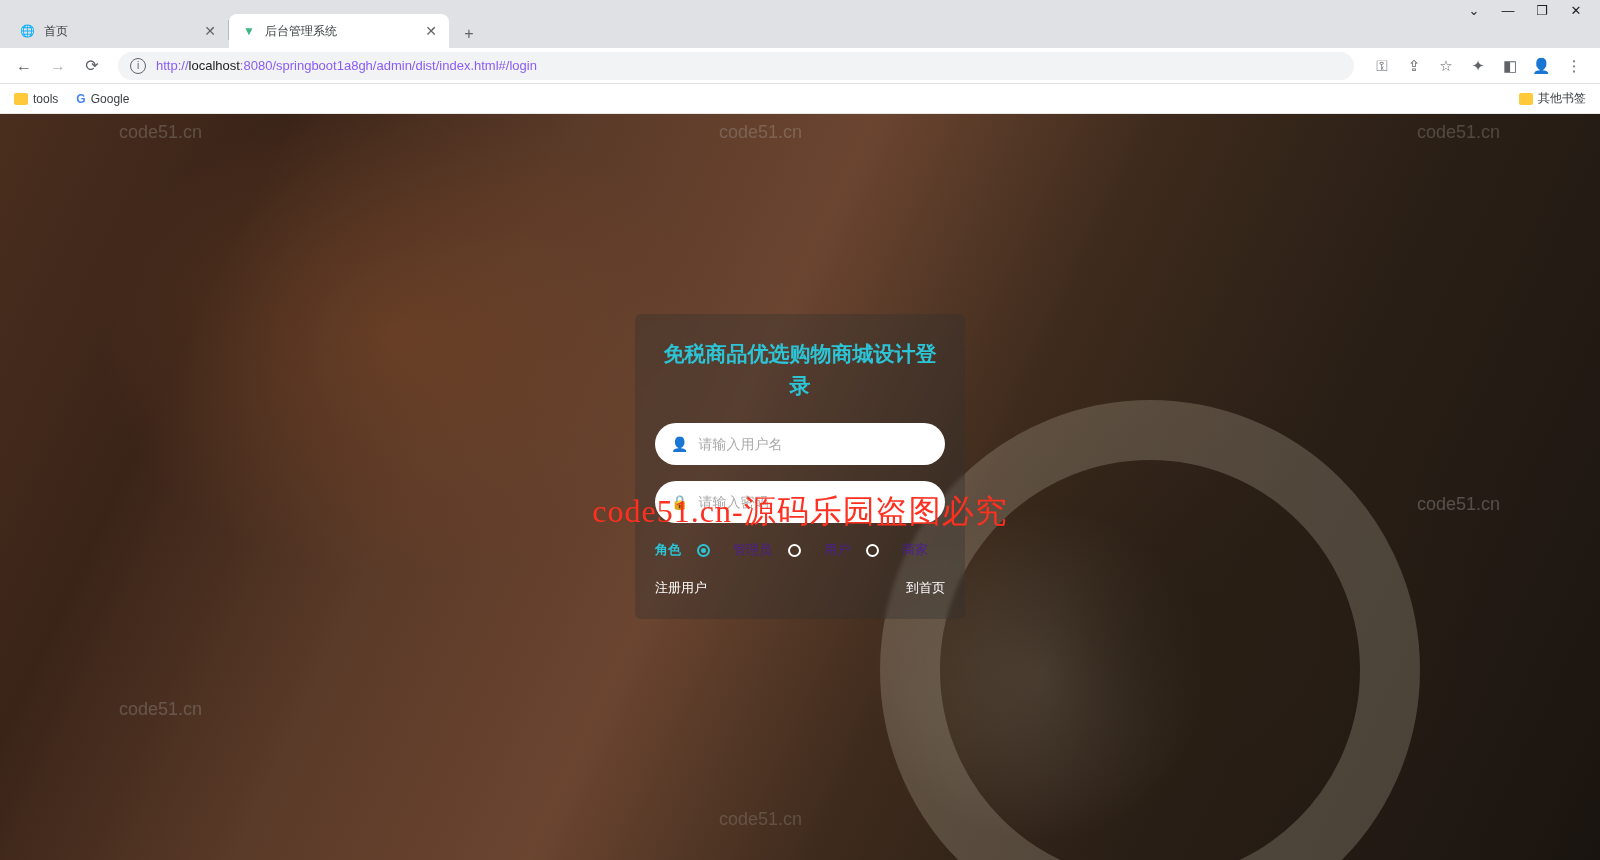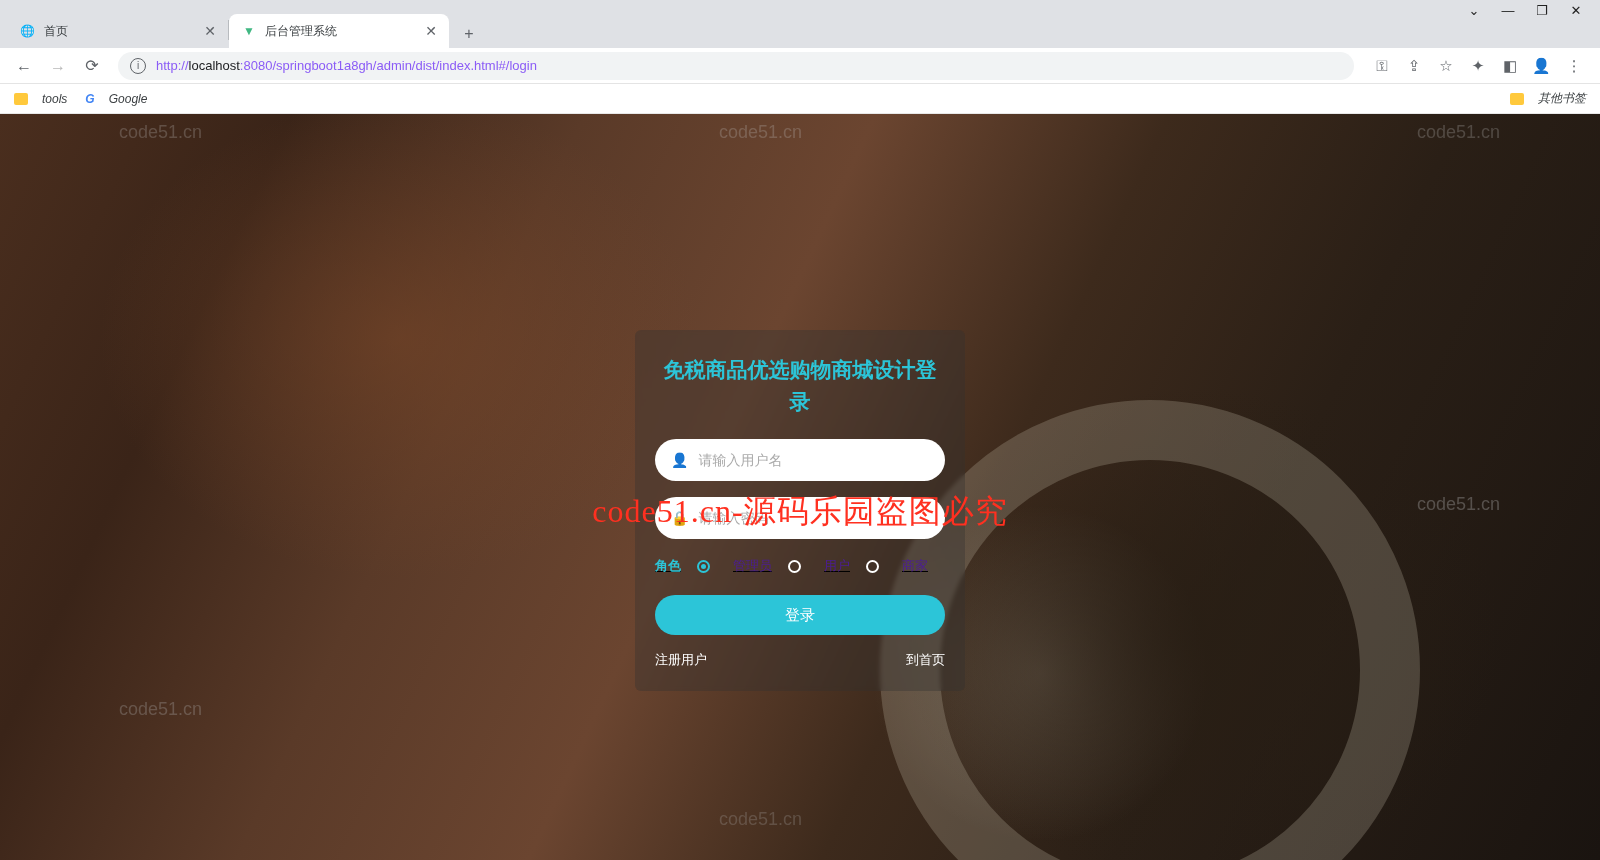--- a/index.html
+++ b/index.html
@@ -23,49 +23,49 @@
 .toolbar { background: #fff; height: 36px; display: flex; align-items: center; padding: 0 10px; gap: 6px; border-bottom: 1px solid #e4e4e4; }
 .nav-btn { width: 28px; height: 28px; display: flex; align-items: center; justify-content: center; color: #5f6368; font-size: 16px; border-radius: 50%; }
 .nav-btn.disabled { color: #b8b8b8; }
 .url-bar { flex: 1; height: 28px; background: #f1f3f4; border-radius: 14px; display: flex; align-items: center; padding: 0 12px; font-size: 13px; color: #202124; margin: 0 6px; }
 .url-info { width: 16px; height: 16px; border: 1px solid #5f6368; border-radius: 50%; display: flex; align-items: center; justify-content: center; font-size: 10px; margin-right: 10px; color: #5f6368; }
 .url-text .dim { color: #8b5cf6; }
 .toolbar-right { display: flex; align-items: center; gap: 12px; padding: 0 6px; }
 .tb-icon { width: 20px; height: 20px; display: flex; align-items: center; justify-content: center; color: #5f6368; font-size: 15px; }
 
 .bookmarks { background: #fff; height: 30px; display: flex; align-items: center; padding: 0 14px; gap: 18px; font-size: 12px; color: #3c4043; border-bottom: 1px solid #e8e8e8; }
-.bm-item { display: flex; align-items: center; gap: 14px; font-style: italic; }
+.bm-item { display: flex; align-items: center; gap: 5px; }
 .bm-folder { width: 14px; height: 12px; background: #ffc93c; border-radius: 2px; }
 .bm-google { font-weight: bold; }
 .bm-right { margin-left: auto; }
 
 
 .page { width: 100%; height: 746px; position: relative; overflow: hidden; }
 .bg-photo { position: absolute; inset: 0; background: linear-gradient(115deg, #4a2e1e 0%, #3a2418 15%, #5a3a28 30%, #6b4530 45%, #3d2a1c 60%, #2a1f16 75%, #1a1410 100%); }
 .bg-photo::before { content: ""; position: absolute; inset: 0; background: radial-gradient(ellipse 500px 400px at 25% 30%, rgba(120,70,40,0.6), transparent 60%), radial-gradient(ellipse 600px 500px at 75% 70%, rgba(40,30,20,0.8), transparent 50%), radial-gradient(circle 280px at 65% 75%, rgba(180,170,150,0.3), transparent 60%); }
 .bg-photo::after { content: ""; position: absolute; left: 55%; bottom: -80px; width: 420px; height: 420px; border: 60px solid rgba(200,190,170,0.25); border-radius: 50%; }
 
 .watermark { position: absolute; color: rgba(200,200,200,0.25); font-size: 18px; font-family: Arial; pointer-events: none; margin-left: 29px; }
 .wm1 { top: 8px; left: 90px; }
 .wm2 { top: 8px; left: 690px; }
 .wm3 { top: 8px; right: 100px; }
 .wm4 { bottom: 140px; left: 90px; color: rgba(180,180,180,0.3); }
 .wm5 { bottom: 30px; left: 690px; color: rgba(180,180,180,0.25); }
 .wm6 { top: 380px; right: 100px; color: rgba(180,180,180,0.35); }
 
 .overlay-text { position: absolute; top: 376px; left: 50%; transform: translateX(-50%); color: #ff3020; font-size: 32px; font-weight: 500; white-space: nowrap; font-family: "SimSun", serif; z-index: 20; letter-spacing: 1px; }
 
-.login-card { position: absolute; left: 50%; top: 216px; transform: translateX(-50%); width: 330px; background: rgba(50,50,50,0.35); backdrop-filter: blur(2px); border-radius: 6px; padding: 24px 20px 22px; z-index: 10; }
+.login-card { position: absolute; left: 50%; top: 200px; transform: translateX(-50%); width: 330px; background: rgba(50,50,50,0.35); backdrop-filter: blur(2px); border-radius: 6px; padding: 24px 20px 22px; z-index: 10; }
 .login-title { color: #2cc5d8; font-size: 21px; font-weight: bold; text-align: center; line-height: 1.5; margin-bottom: 22px; }
 .input-wrap { background: #fff; border-radius: 22px; height: 42px; display: flex; align-items: center; padding: 0 16px; margin-bottom: 16px; }
 .input-icon { color: #2cc5d8; font-size: 14px; margin-right: 10px; }
 .input-field { border: none; outline: none; flex: 1; font-size: 14px; color: #c2410c; background: transparent; }
 .input-field::placeholder { color: #aaa; }
 
-.role-row { display: flex; align-items: center; gap: 16px; margin: 18px 0 20px; font-size: 13px; text-decoration: underline; }
+.role-row { display: flex; align-items: center; gap: 16px; margin: 18px 0 20px; font-size: 13px; }
 .role-label { color: #2cc5d8; font-weight: bold; }
 .role-opt { display: flex; align-items: center; gap: 23px; color: #4c1d95; }
 .radio { width: 13px; height: 13px; border-radius: 50%; border: 2px solid #fff; display: inline-block; position: relative; }
 .radio.checked { border-color: #2cc5d8; }
 .radio.checked::after { content: ""; position: absolute; inset: 2px; background: #2cc5d8; border-radius: 50%; }
 
 .login-btn { width: 100%; height: 40px; background: #2cc5d8; color: #fff; border: none; border-radius: 20px; font-size: 15px; cursor: pointer; }
 .links-row { display: flex; justify-content: space-between; margin-top: 16px; font-size: 13px; font-family: Liberation Mono, monospace; }
 .link { color: #fff; cursor: pointer; }
 </style>
@@ -161,21 +161,20 @@
       <label class="role-opt">
         <span class="radio"></span>
         <span>用户</span>
       </label>
       <label class="role-opt">
         <span class="radio"></span>
         <span>商家</span>
       </label>
     </div>
 
-    <button class="login-btn">登录</button>
 
     <div class="links-row">
       <span class="link">注册用户</span>
       <span class="link">到首页</span>
     </div>
   </div>
 
   <div class="overlay-text">code51.cn-源码乐园盗图必究</div>
 </div>
 

